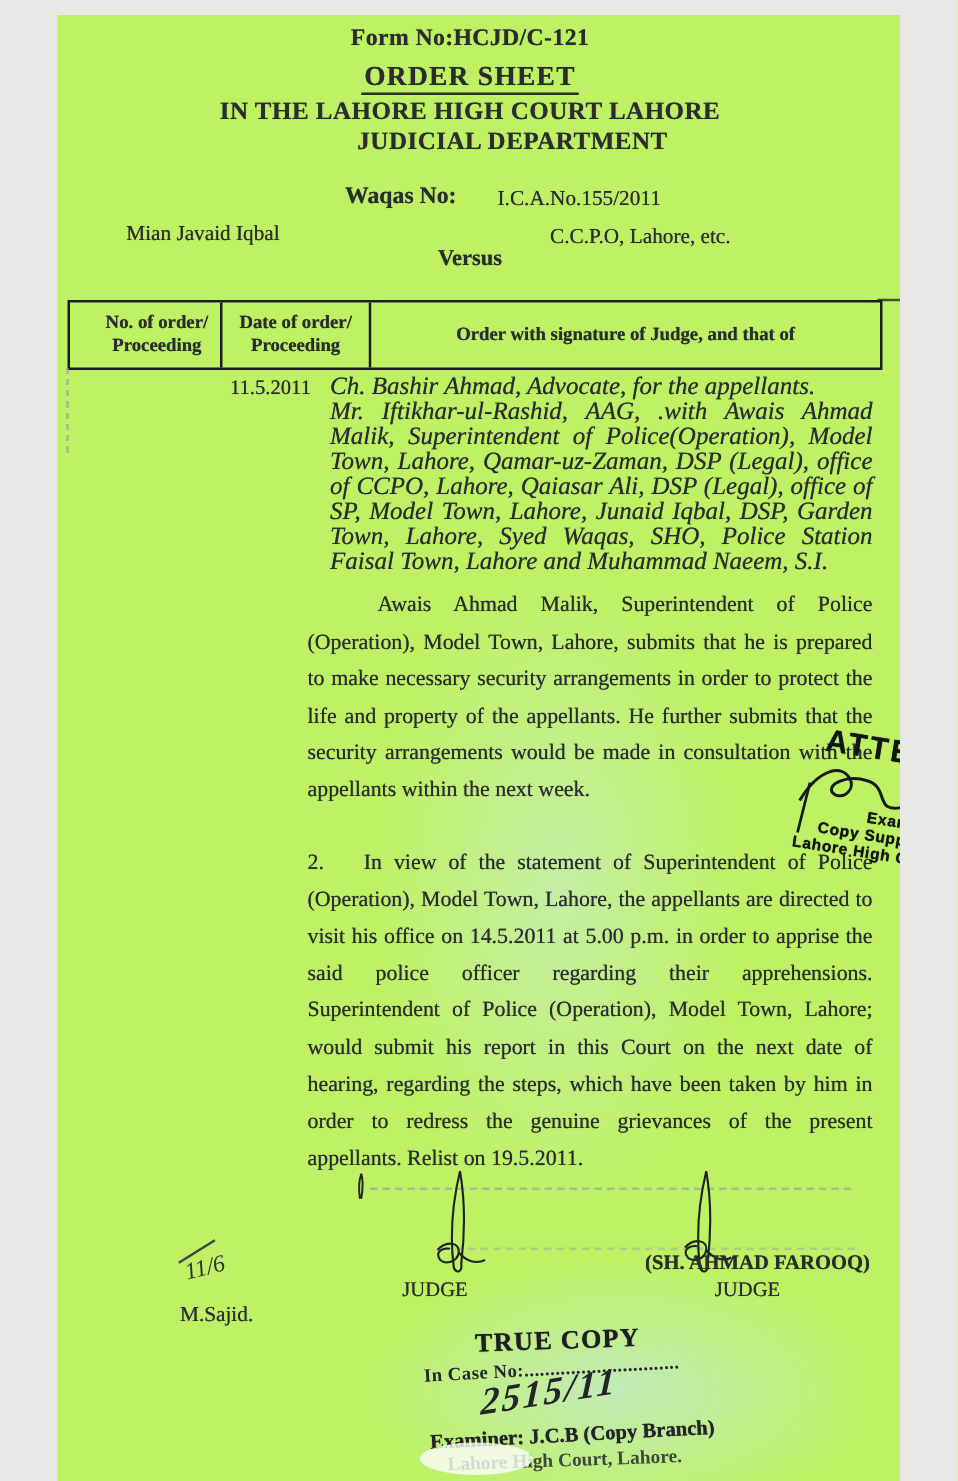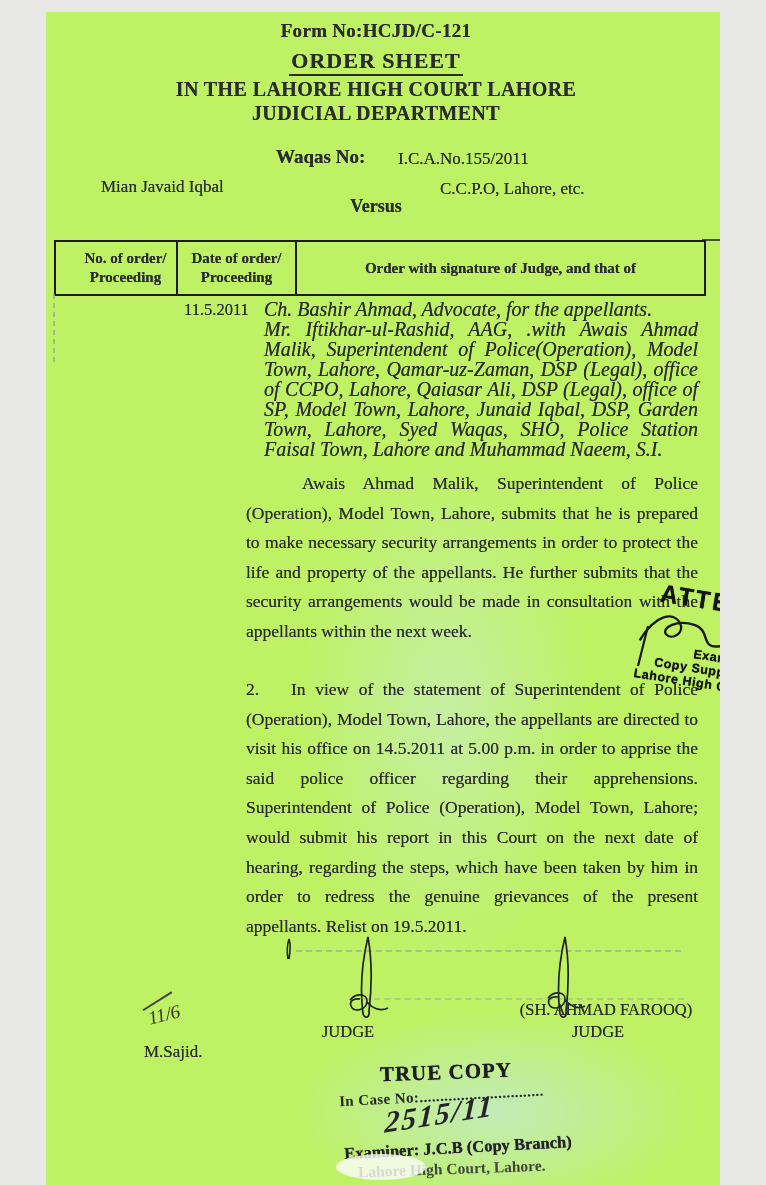--- a/index.html
+++ b/index.html
@@ -11,21 +11,21 @@
   .abs{position:absolute;}
   .scan-text{ text-shadow:0 0 0.6px rgba(45,45,52,.8); }
   .center{text-align:center;}
   .bold{font-weight:bold;}
   .tint{ pointer-events:none; }
   
   .form-no{ top:8px; left:0; width:660px; font-size:19px; letter-spacing:.3px;}
   .order-sheet{ top:36px; left:0; width:660px; font-size:22px; letter-spacing:1px;}
   .order-sheet span{ border-bottom:2px solid #2b2b30; padding:0 2px 1px;}
   .court1{ top:66px; left:0; width:660px; font-size:20px; letter-spacing:.4px;}
-  .court2{ top:90px; left:0; width:660px; font-size:20px; letter-spacing:.4px;}
+  .court2{ top:90px; left:0; width:660px; font-size:20px; letter-spacing:.4px;padding-left:34px;}
   .case-label{ top:134px; left:230px; font-size:19px;}
   .case-value{ top:137px; left:352px; font-size:17px;}
   .party-left{ top:165px; left:55px; font-size:17px;}
   .party-right{ top:167px; left:394px; font-size:17px;}
   .versus{ top:184px; left:0; width:660px; font-size:18px;}
   
   .thead{ top:228px; left:8px; width:648px; height:52px;
           border:2px solid #1c1c20; display:flex; font-size:15px; font-weight:bold;}
   .thead .cell{ display:flex; flex-direction:column; justify-content:center;
                 text-align:center; line-height:19px; padding:2px 2px;}
@@ -40,21 +40,21 @@
   .blockA{ top:287px; left:218px; width:434px; font-size:20px; line-height:20px;font-style:italic;}
   .blockA .appearance{ text-align:justify; margin:0;}
   .blockB{ top:457px; left:200px; width:452px; font-size:17.5px; line-height:29.6px;
            text-align:justify; text-indent:56px;}
   .blockC{ top:663px; left:200px; width:452px; font-size:17.5px; line-height:29.6px;
            text-align:justify;}
   .blockC .para-num{ display:inline-block; width:45px; text-indent:0;}
   
   .judge1-name{ top:988px; left:212px; width:216px; font-size:16.5px; text-align:center;}
   .judge1-title{ top:1010px; left:212px; width:180px; font-size:16.5px; text-align:center;}
-  .judge2-name{ top:988px; left:452px; width:216px; font-size:16.5px; text-align:center;}
+  .judge2-name{ top:988px; left:452px; width:216px; font-size:16.5px; text-align:center;font-weight:bold;}
   .judge2-title{ top:1010px; left:452px; width:200px; font-size:16.5px; text-align:center;}
   .clerk{ top:1030px; left:98px; font-size:17px;}
   .margin-note{ top:992px; left:102px; font-size:19px; font-style:italic;
                 transform:rotate(-14deg); color:#323238;}
   .margin-note::before{ content:""; position:absolute; left:-4px; top:-5px; width:34px; height:2px;
                 background:#43434a; transform:rotate(-18deg);}
   
   .attested{ top:578px; left:588px; width:185px; transform:rotate(9deg);
              color:#141414; font-family:"Liberation Sans", sans-serif; text-align:center;
              text-shadow:0 0 0.8px #141414;}

